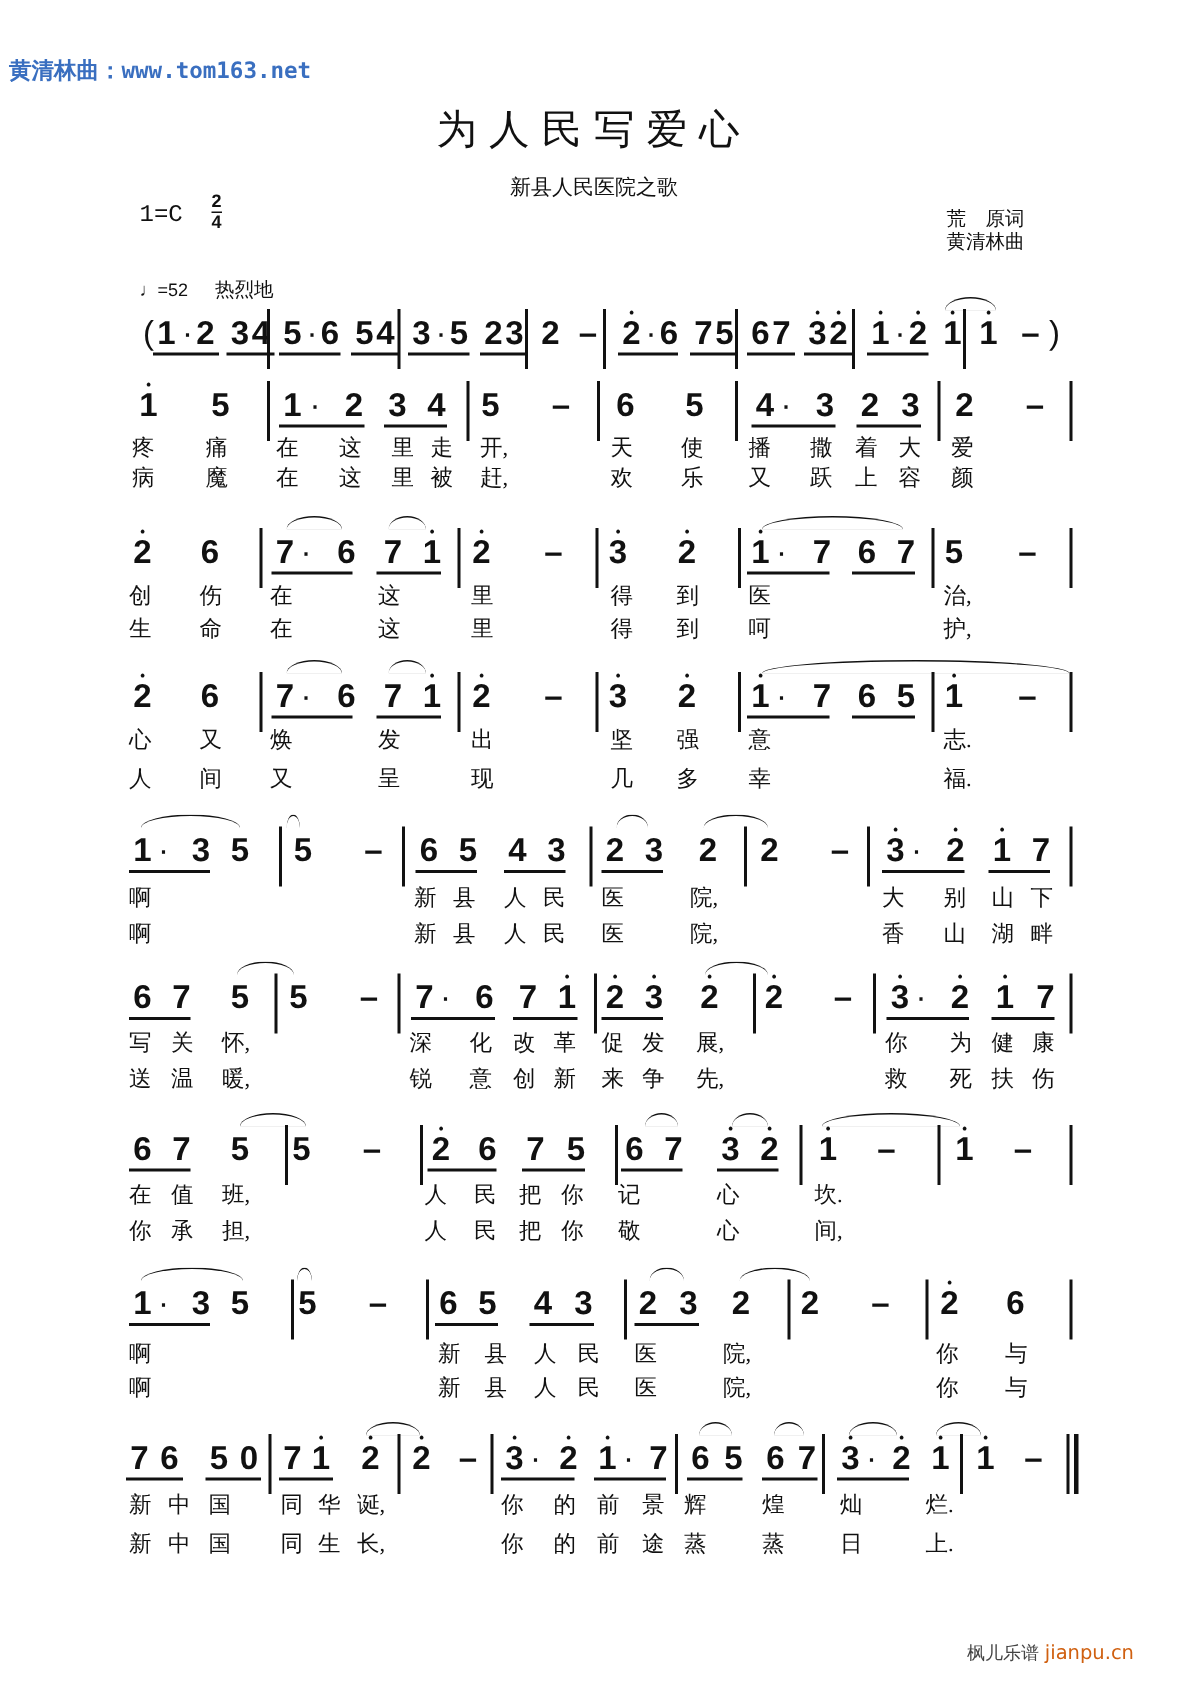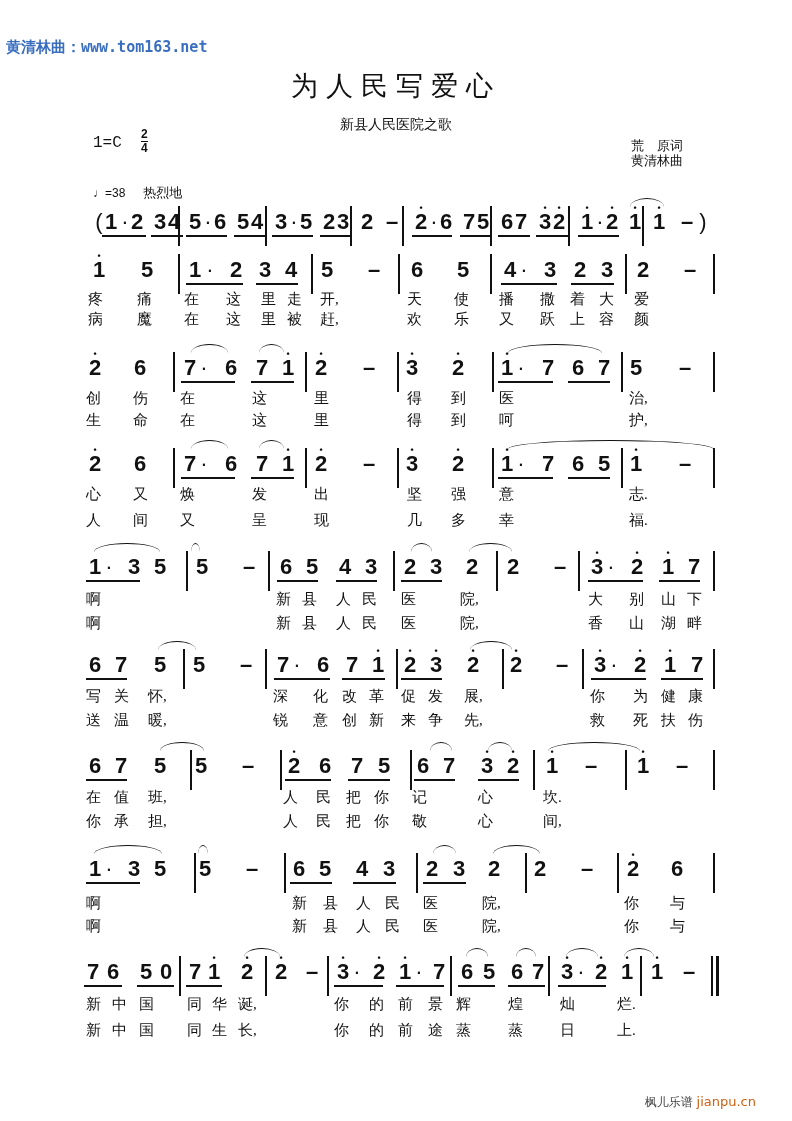--- a/index.html
+++ b/index.html
@@ -36,21 +36,21 @@
 <div class="abs key">1=C</div>
 <div class="abs timesig">
   <div style="border-bottom:1.5px solid #111;">2</div>
   <div>4</div>
 </div>
 <div class="abs credits">
   <div>荒　原词</div>
   <div>黄清林曲</div>
 </div>
 <div class="abs tempo">
-  <span>♩=38</span><span class="mood">热烈地</span>
+  <span>♩=52</span><span class="mood">热烈地</span>
 </div>
 
 <div id="score">
     <div class="note" style="left: 92px; top: 210px; font-weight: normal;">(</div>
     <div class="note" style="left: 104px; top: 210px; font-weight: bold;">1</div>
     <div class="note" style="left: 118px; top: 210px; font-weight: normal;">·</div>
     <div class="note" style="left: 130px; top: 210px; font-weight: bold;">2</div>
     <div class="note" style="left: 153px; top: 210px; font-weight: bold;">3</div>
     <div class="note" style="left: 167px; top: 210px; font-weight: bold;">4</div>
     <div class="note" style="left: 188px; top: 210px; font-weight: bold;">5</div>

